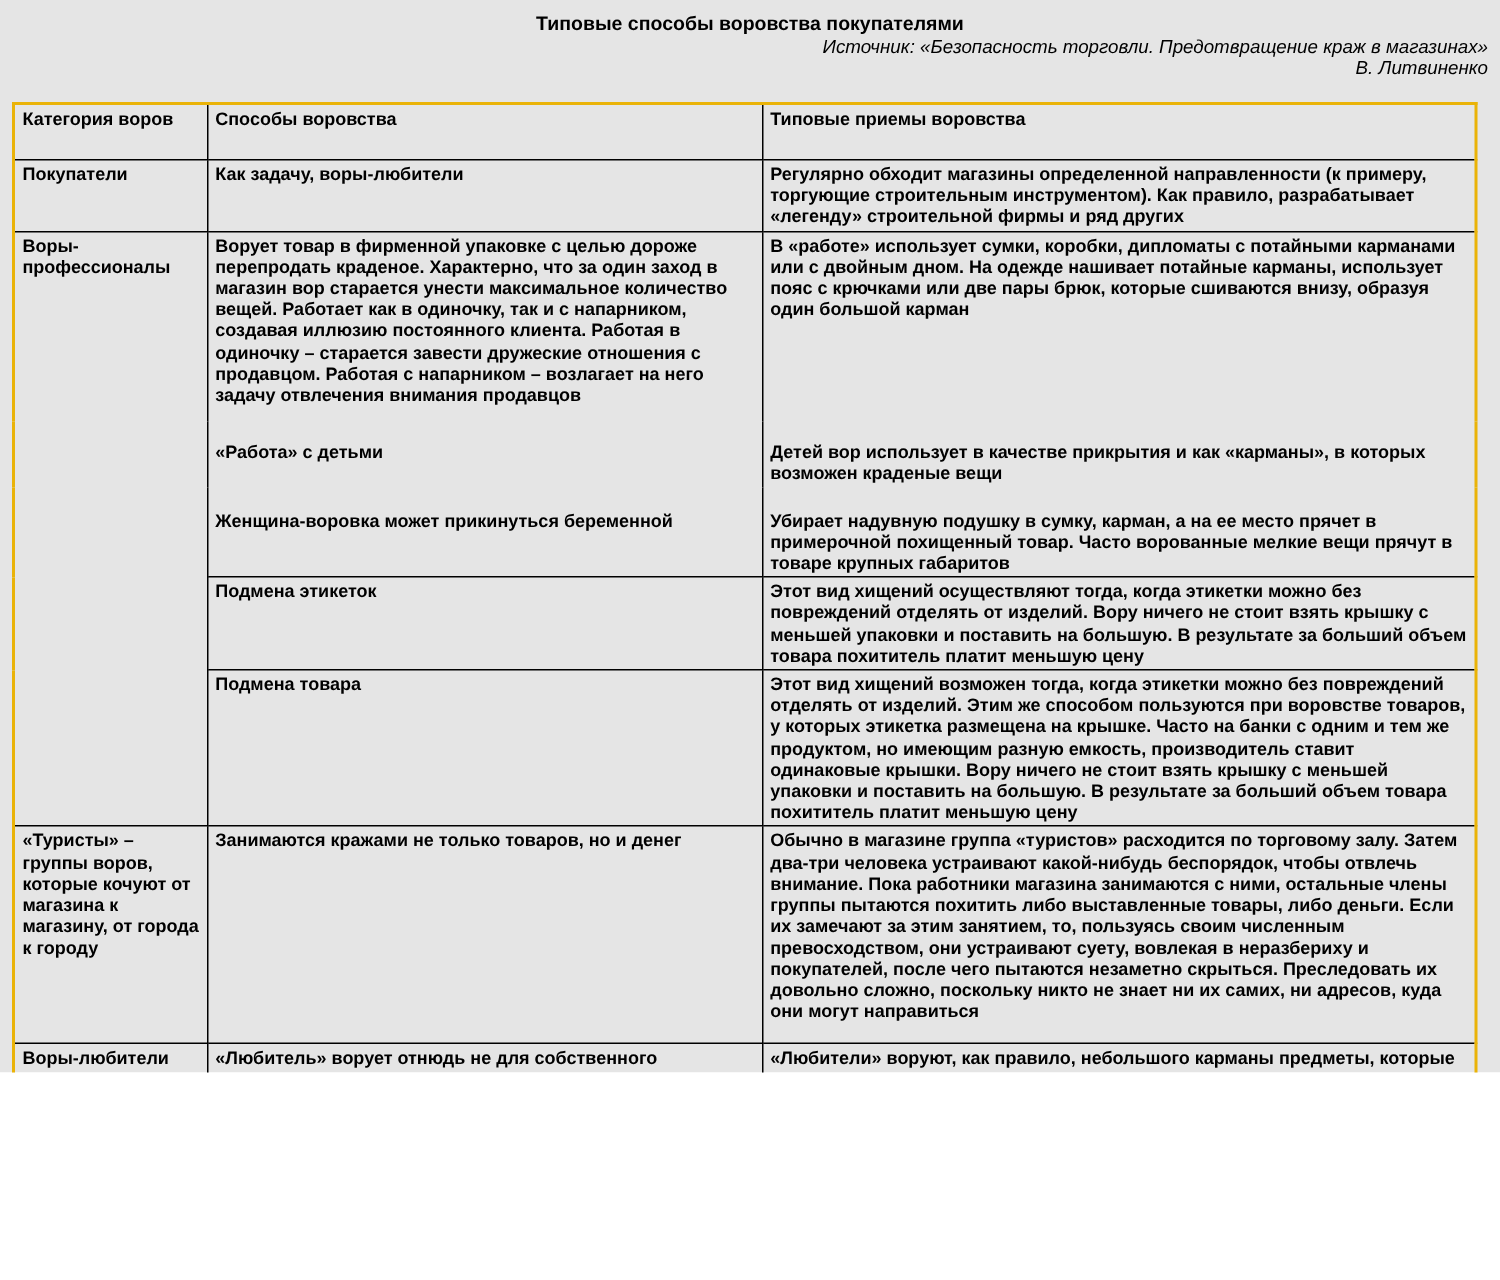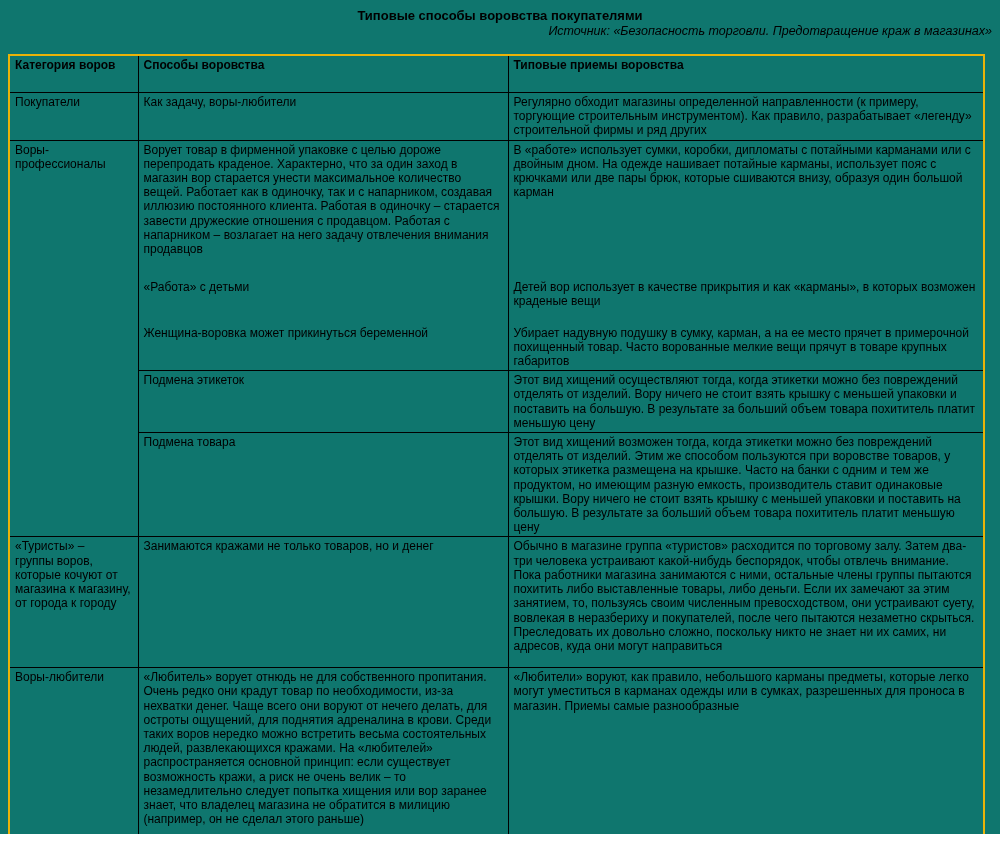--- a/index.html
+++ b/index.html
@@ -4,24 +4,24 @@
 <style>
   html, body {
     margin: 0;
     padding: 0;
     background: #ffffff;
     font-family: "Liberation Sans", "DejaVu Sans", sans-serif;
     color: #000000;
   }
   .page {
     width: 1000px;
-    height: 834px;
+    height: 715px;
     box-sizing: border-box;
     padding: 6px 8px 0 8px;
-    background: #0f766e;
+    background: #e5e5e5;
   }
   .title {
     text-align: center;
     font-weight: bold;
     font-size: 13px;
     line-height: 15px;
     margin: 2px 0 1px 0;
   }
   .subline {
     text-align: right;
@@ -41,40 +41,42 @@
   col.c2 { width: 370px; }
   col.c3 { width: 476px; }
   th, td {
     border: 1px solid #000;
     vertical-align: top;
     text-align: left;
     padding: 2px 5px 2px 5px;
     font-size: 12px;
     line-height: 14.2px;
     overflow: hidden;
+    font-weight: bold;
   }
   th {
     font-weight: bold;
     height: 32px;
   }
   td.cat { white-space: pre-wrap; }
   td.nb { border-bottom: none; }
   td.nt { border-top: none; }
   td.pb { padding-bottom: 11px; }
   td.gap-sm { padding-top: 13px; }
   td.gap-md { padding-top: 15px; }
   td.pb-sm { padding-bottom: 14px; }
 </style>
 </head>
 <body>
 
 <div class="page">
 
   <div class="title">Типовые способы воровства покупателями</div>
   <div class="subline">Источник: «Безопасность торговли. Предотвращение краж в магазинах»</div>
+  <div class="subline">В. Литвиненко</div>
 
   <table class="doc">
     <colgroup>
       <col class="c1">
         <col class="c2">
         <col class="c3">
     </colgroup>
     <thead>
       <tr>
         <th>Категория воров</th>

